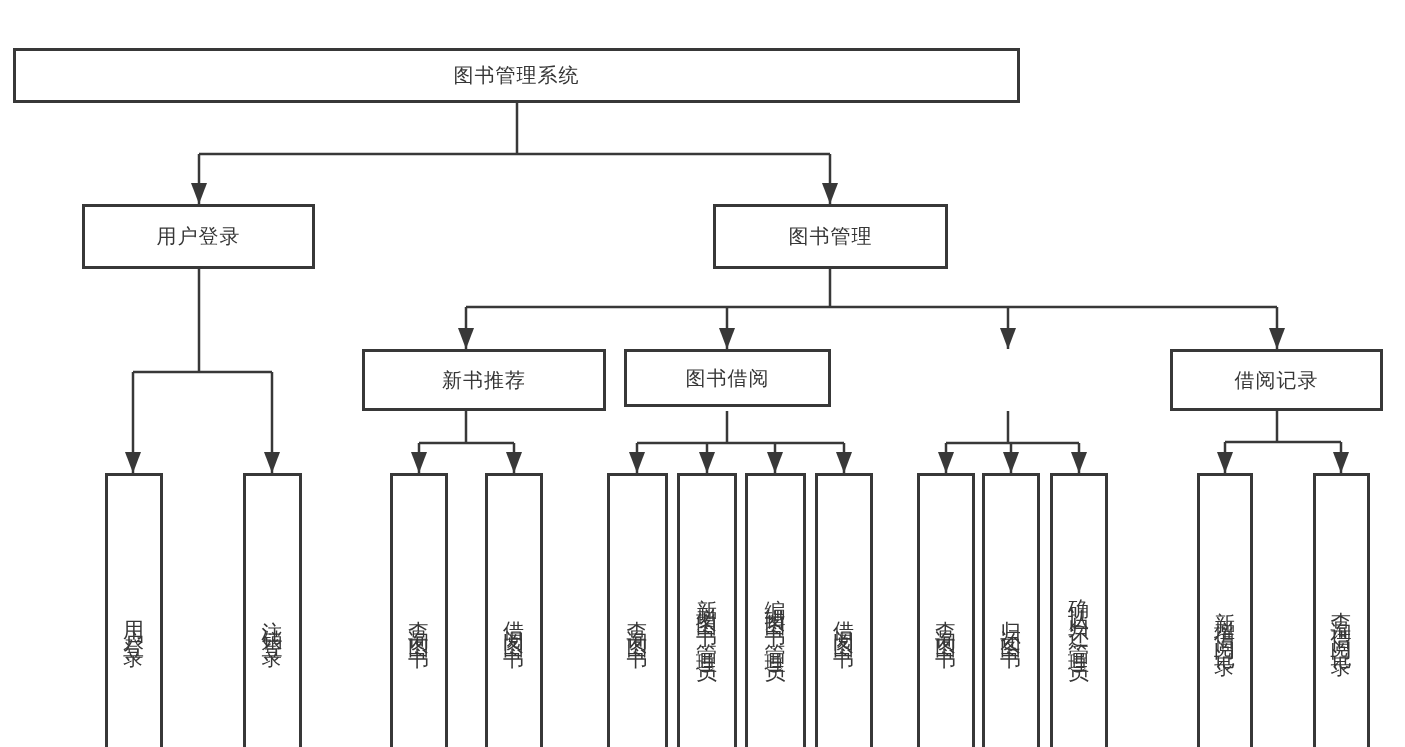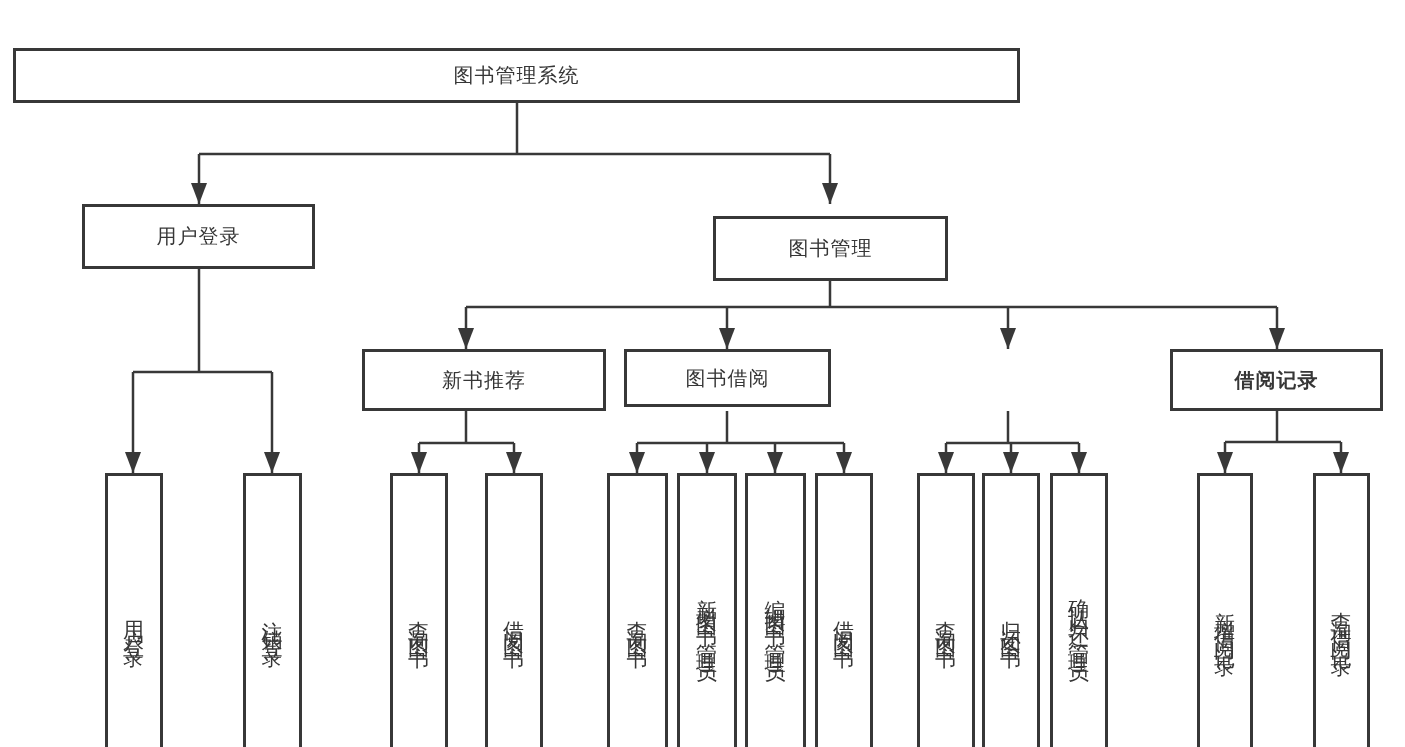--- a/index.html
+++ b/index.html
@@ -101,25 +101,25 @@
     <line x1="946" y1="407" x2="946" y2="437" stroke="#383838" stroke-width="2.5" marker-end="url(#arw)"></line>
     <line x1="1011" y1="407" x2="1011" y2="437" stroke="#383838" stroke-width="2.5" marker-end="url(#arw)"></line>
     <line x1="1079" y1="407" x2="1079" y2="437" stroke="#383838" stroke-width="2.5" marker-end="url(#arw)"></line>
     <line x1="1225" y1="406" x2="1225" y2="437" stroke="#383838" stroke-width="2.5" marker-end="url(#arw)"></line>
     <line x1="1341" y1="406" x2="1341" y2="437" stroke="#383838" stroke-width="2.5" marker-end="url(#arw)"></line>
   </svg>
 
   <div class="node hnode root-node">图书管理系统</div>
 
   <div class="node hnode" style="left:82px; top:168px; width:233px; height:65px;">用户登录</div>
-  <div class="node hnode" style="left:713px; top:180px; width:235px; height:65px;">图书管理</div>
+  <div class="node hnode" style="left:713px; top:168px; width:235px; height:65px;">图书管理</div>
 
   <div class="node hnode" style="left:362px; top:313px; width:244px; height:62px;">新书推荐</div>
   <div class="node hnode" style="left:624px; top:313px; width:207px; height:58px;">图书借阅</div>
-  <div class="node hnode" style="left:1170px; top:313px; width:213px; height:62px;font-weight:bold;">借阅记录</div>
+  <div class="node hnode" style="left:1170px; top:313px; width:213px; height:62px;">借阅记录</div>
 
   <div class="node leaf" style="left:105px; width:58px;">用户登录</div>
   <div class="node leaf" style="left:243px; width:59px;">注销登录</div>
 
   <div class="node leaf" style="left:390px; width:58px;">查询图书</div>
   <div class="node leaf" style="left:485px; width:58px;">借阅图书</div>
 
   <div class="node leaf" style="left:607px; width:61px;">查询图书</div>
   <div class="node leaf" style="left:677px; width:60px;">新增图书（管理员）</div>
   <div class="node leaf" style="left:745px; width:61px;">编辑图书（管理员）</div>

